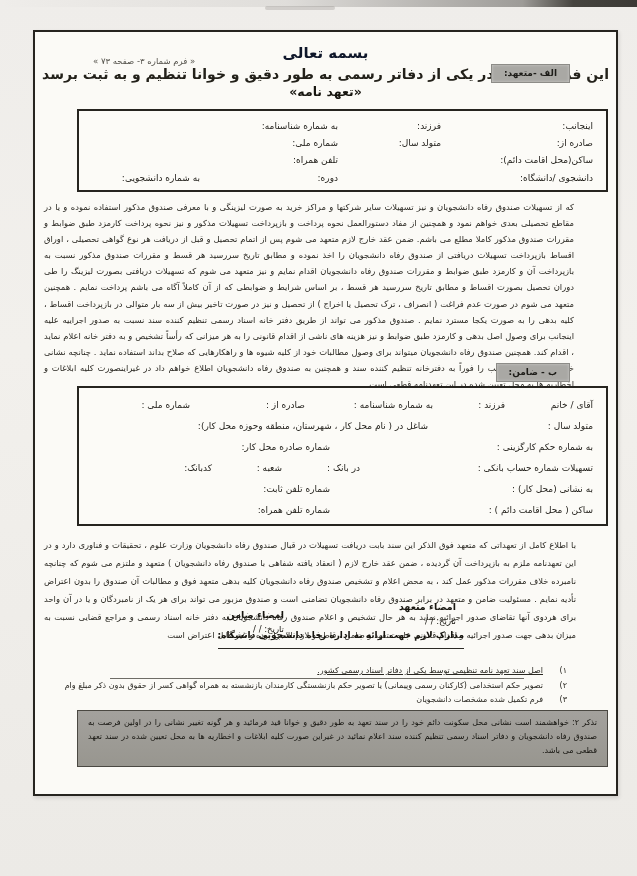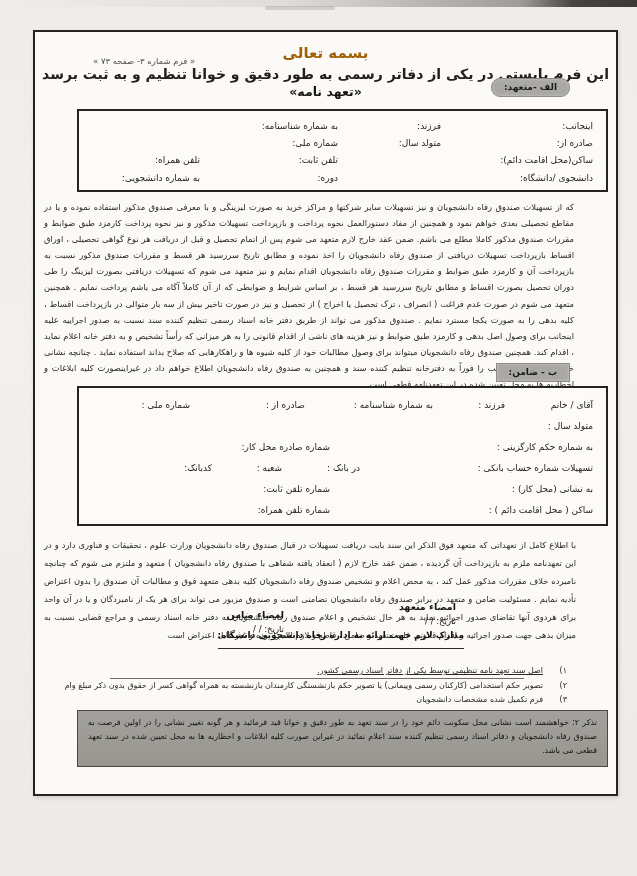--- a/index.html
+++ b/index.html
@@ -2,27 +2,27 @@
 <html lang="fa"><head>
 <meta charset="utf-8">
 <style>
   html,body{margin:0;padding:0;}
   body{width:637px;height:876px;background:#e7e5e1;font-family:"DejaVu Sans",sans-serif;}
   .page{position:relative;width:637px;height:876px;background:linear-gradient(180deg,#efedea 0%,#f2f0ec 40%,#eceae6 100%);overflow:hidden;}
   .top-strip{position:absolute;top:0;left:0;width:637px;height:7px;
     background:linear-gradient(90deg,rgba(110,108,104,0) 0%,rgba(110,108,104,0.12) 45%,rgba(90,88,84,0.55) 82%,#46443f 90%,#3c3a36 100%);}
   .frame{position:absolute;left:33px;top:30px;width:581px;height:762px;border:2px solid #26241f;background:#fbfaf6;
     box-shadow:1px 2px 4px rgba(0,0,0,0.12);}
-  .basmala{position:absolute;top:12px;left:0;right:0;text-align:center;font-weight:bold;font-size:15px;color:#a16207;direction:rtl;}
+  .basmala{position:absolute;top:12px;left:0;right:0;text-align:center;font-weight:bold;font-size:15px;color:#0f172a;direction:rtl;}
   .instruction{position:absolute;top:34px;left:0;right:0;text-align:center;font-weight:bold;font-size:14px;color:#23211a;direction:rtl;}
   .doc-title{position:absolute;top:52px;left:0;right:0;text-align:center;font-weight:bold;font-size:12.5px;color:#17150f;direction:rtl;}
   .form-no{position:absolute;top:24px;left:58px;font-size:8.5px;color:#55534c;direction:rtl;}
   .badge{position:absolute;background:#a9a8a4;border:1px solid #8d8c88;color:#1d1c18;font-size:9px;font-weight:bold;
     padding:3px 12px 4px 12px;direction:rtl;box-shadow:inset 0 0 3px rgba(255,255,255,.4);}
-  .badge-a{top:46px;right:46px;border-radius:9px;}
+  .badge-a{top:32px;right:46px;}
   .badge-b{top:331px;right:46px;}
   .ibox{position:absolute;left:42px;width:531px;border:2px solid #26241f;background:#fcfbf7;direction:rtl;
     color:#1f1d18;font-size:9px;box-sizing:border-box;padding:7px 13px;}
   .box-a{top:77px;height:83px;}
   .box-b{top:354px;height:140px;}
   .frow{display:flex;direction:rtl;}
   .box-a .frow{line-height:17.2px;}
   .box-b .frow{line-height:21px;}
   .cell{white-space:nowrap;overflow:visible;}
   .wA1{width:152px;}.wA2{width:103px;}.wA3{width:138px;}
@@ -77,21 +77,20 @@
         <span class="cell">به شماره شناسنامه:</span>
       </div>
       <div class="frow">
         <span class="cell wA1">صادره از:</span>
         <span class="cell wA2">متولد سال:</span>
         <span class="cell">شماره ملی:</span>
       </div>
       <div class="frow">
         <span class="cell wA1">ساکن(محل اقامت دائم):</span>
         <span class="cell wA2"></span>
-        <span class="cell wA3">تلفن ثابت:</span>
         <span class="cell">تلفن همراه:</span>
       </div>
       <div class="frow">
         <span class="cell wA1">دانشجوی /دانشگاه:</span>
         <span class="cell wA2"></span>
         <span class="cell wA3">دوره:</span>
         <span class="cell">به شماره دانشجویی:</span>
       </div>
     </div>
 
@@ -102,20 +101,21 @@
     <div class="ibox box-b">
       <div class="frow">
         <span class="cell wB1a">آقای / خانم</span>
         <span class="cell wB1b">فرزند :</span>
         <span class="cell wB1c">به شماره شناسنامه :</span>
         <span class="cell wB1d">صادره از :</span>
         <span class="cell">شماره ملی :</span>
       </div>
       <div class="frow">
         <span class="cell wB2">متولد سال :</span>
+        <span class="cell">شاغل در ( نام محل کار ، شهرستان، منطقه وحوزه محل کار):</span>
       </div>
       <div class="frow">
         <span class="cell wB3">به شماره حکم کارگزینی :</span>
         <span class="cell">شماره صادره محل کار:</span>
       </div>
       <div class="frow">
         <span class="cell wB4a">تسهیلات شماره حساب بانکی :</span>
         <span class="cell wB4b">در بانک :</span>
         <span class="cell wB4c">شعبه :</span>
         <span class="cell">کدبانک:</span>

